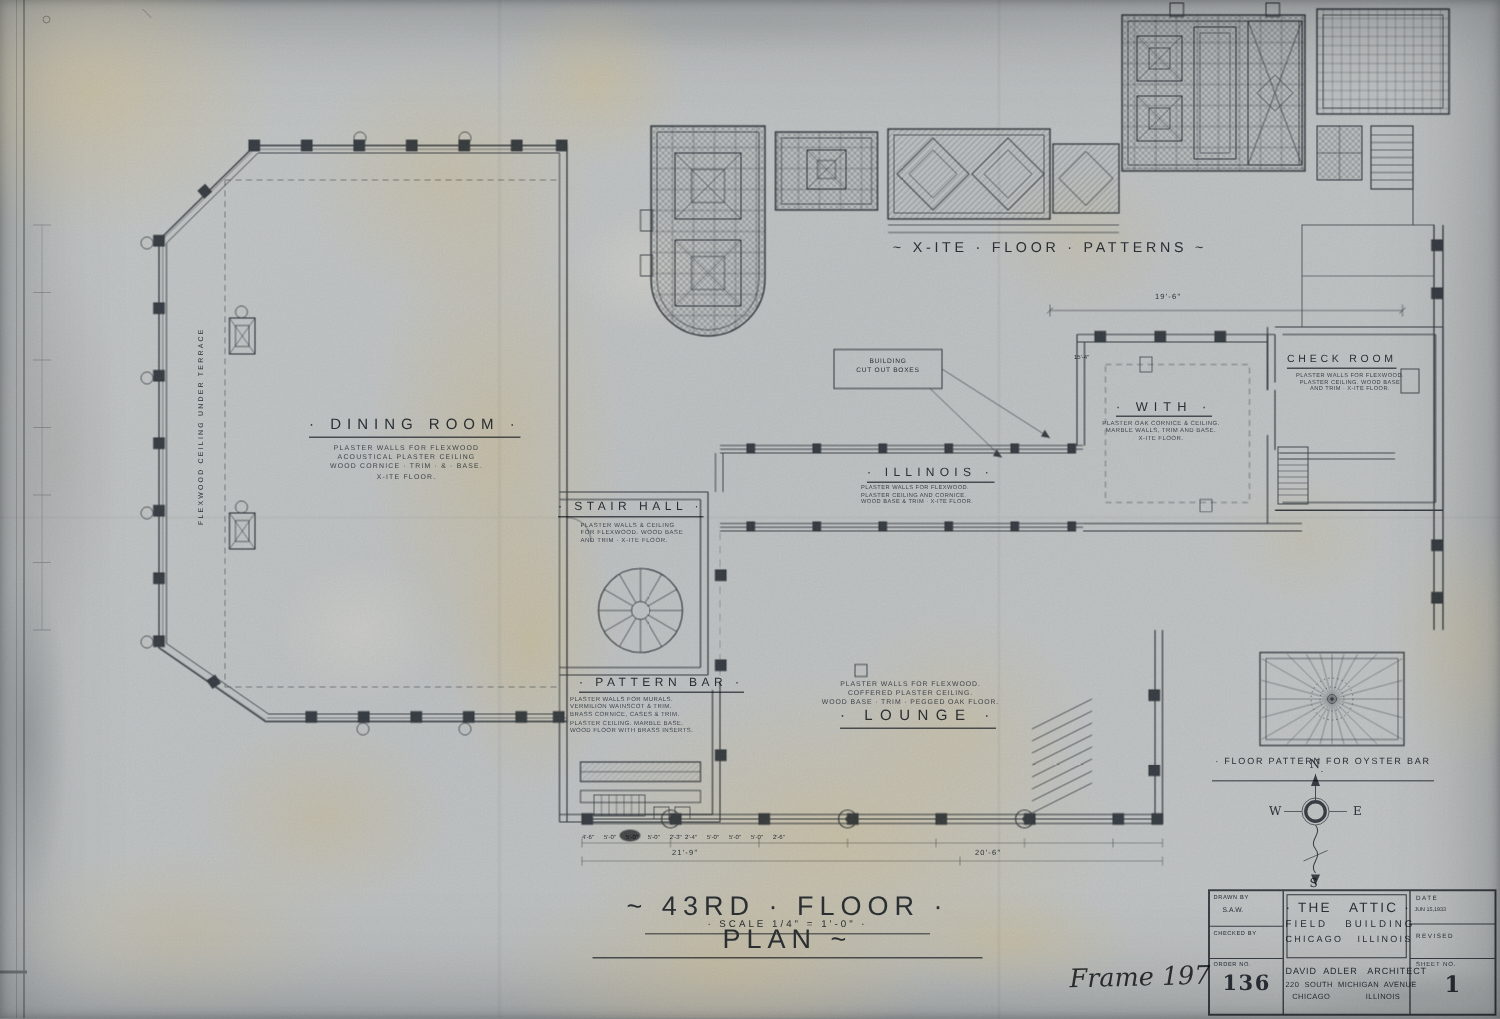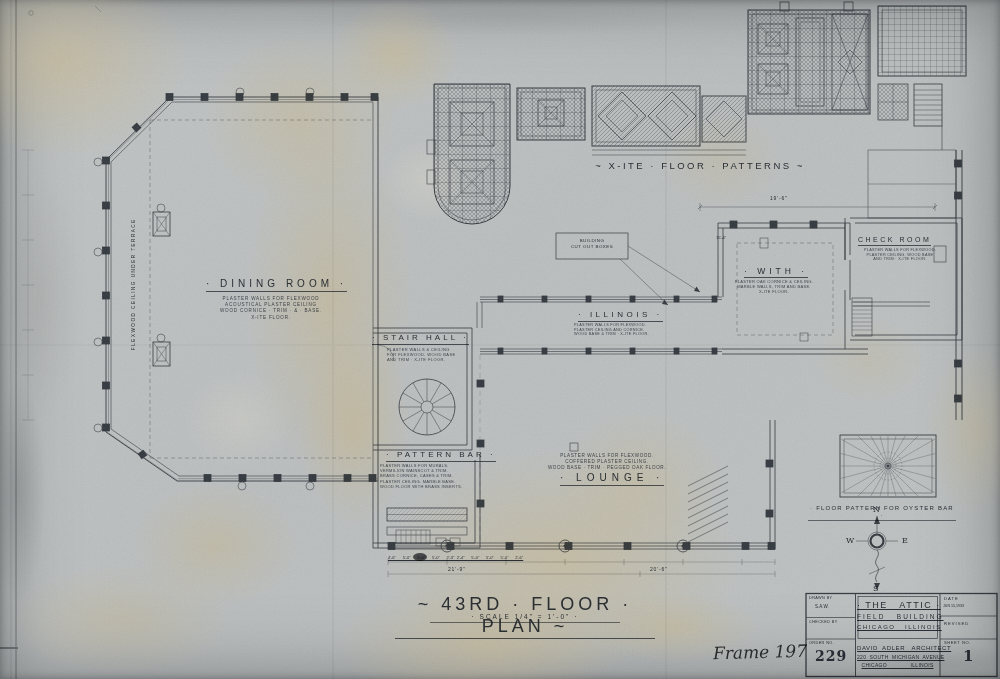--- a/index.html
+++ b/index.html
@@ -32,21 +32,21 @@
       radial-gradient(70px 60px  at 430px 180px, rgba(228,225,214,.40) 0%,rgba(228,225,214,0) 70%),
       radial-gradient(80px 70px  at 240px 420px, rgba(226,223,212,.35) 0%,rgba(226,223,212,0) 70%);
   }
   svg.lines{position:absolute;inset:0;mix-blend-mode:multiply;}
   .labels{position:absolute;inset:0;mix-blend-mode:multiply;pointer-events:none;}
   .lb{position:absolute;color:#39404a;white-space:pre-line;line-height:1.2;}
   .ul{border-bottom:1px solid rgba(57,64,74,.8);padding-bottom:1px;}
   .ul2{border-bottom:0.5px solid rgba(57,64,74,.65);padding-bottom:1px;}
   .ctr{text-align:center;}
   .notes{color:#454d58;opacity:.92;}
-  .pre{white-space:pre;text-decoration:underline;}
+  .pre{white-space:pre;}
   .serif{font-family:"DejaVu Serif",serif;}
   .hand{font-family:"DejaVu Serif",serif;font-style:italic;color:#3c3f41;}
 </style>
 </head>
 <body>
 
 <div class="sheet">
   <div class="stains"></div>
 
   <svg class="lines" width="1000" height="679" viewBox="0 0 1000 679">
@@ -411,21 +411,21 @@
 
     <div class="lb ctr ul" style="left:395px;top:594px;width:260px;font-size:18px;letter-spacing:4px;">~  43RD · FLOOR · PLAN  ~</div>
     <div class="lb ctr ul2" style="left:430px;top:613px;width:190px;font-size:6.5px;letter-spacing:2px;">· SCALE   1/4" = 1'-0" ·</div>
 
     <div class="lb hand" style="left:713px;top:642px;font-size:17px;transform:rotate(-1.5deg);">Frame 197</div>
 
     <div class="lb" style="left:809px;top:596px;font-size:3.8px;letter-spacing:0.4px;">DRAWN BY</div>
     <div class="lb" style="left:815px;top:604px;font-size:4.5px;">S.A.W.</div>
     <div class="lb" style="left:809px;top:620px;font-size:3.8px;letter-spacing:0.4px;">CHECKED BY</div>
     <div class="lb" style="left:809px;top:641px;font-size:3.8px;letter-spacing:0.4px;">ORDER NO.</div>
-    <div class="lb serif" style="left:815px;top:648px;font-size:14px;font-weight:bold;letter-spacing:1px;">229</div>
+    <div class="lb serif" style="left:815px;top:648px;font-size:14px;font-weight:bold;letter-spacing:1px;">136</div>
 
     <div class="lb ctr pre" style="left:857px;top:600px;width:81px;font-size:9px;letter-spacing:1.5px;">· THE   ATTIC ·</div>
     <div class="lb ctr pre" style="left:857px;top:613px;width:81px;font-size:6.5px;letter-spacing:2px;">FIELD   BUILDING</div>
     <div class="lb ctr pre" style="left:857px;top:624px;width:81px;font-size:6px;letter-spacing:1.5px;">CHICAGO   ILLINOIS</div>
     <div class="lb ctr pre" style="left:857px;top:645px;width:81px;font-size:6px;letter-spacing:0.6px;">DAVID  ADLER   ARCHITECT</div>
     <div class="lb ctr pre" style="left:857px;top:654px;width:81px;font-size:5px;letter-spacing:0.3px;">220  SOUTH  MICHIGAN  AVENUE</div>
     <div class="lb ctr pre" style="left:857px;top:662px;width:81px;font-size:5px;letter-spacing:0.3px;">CHICAGO              ILLINOIS</div>
 
     <div class="lb" style="left:944px;top:596px;font-size:4.2px;letter-spacing:1px;">DATE</div>
     <div class="lb" style="left:943px;top:604px;font-size:3.6px;">JUN 15,1933</div>

